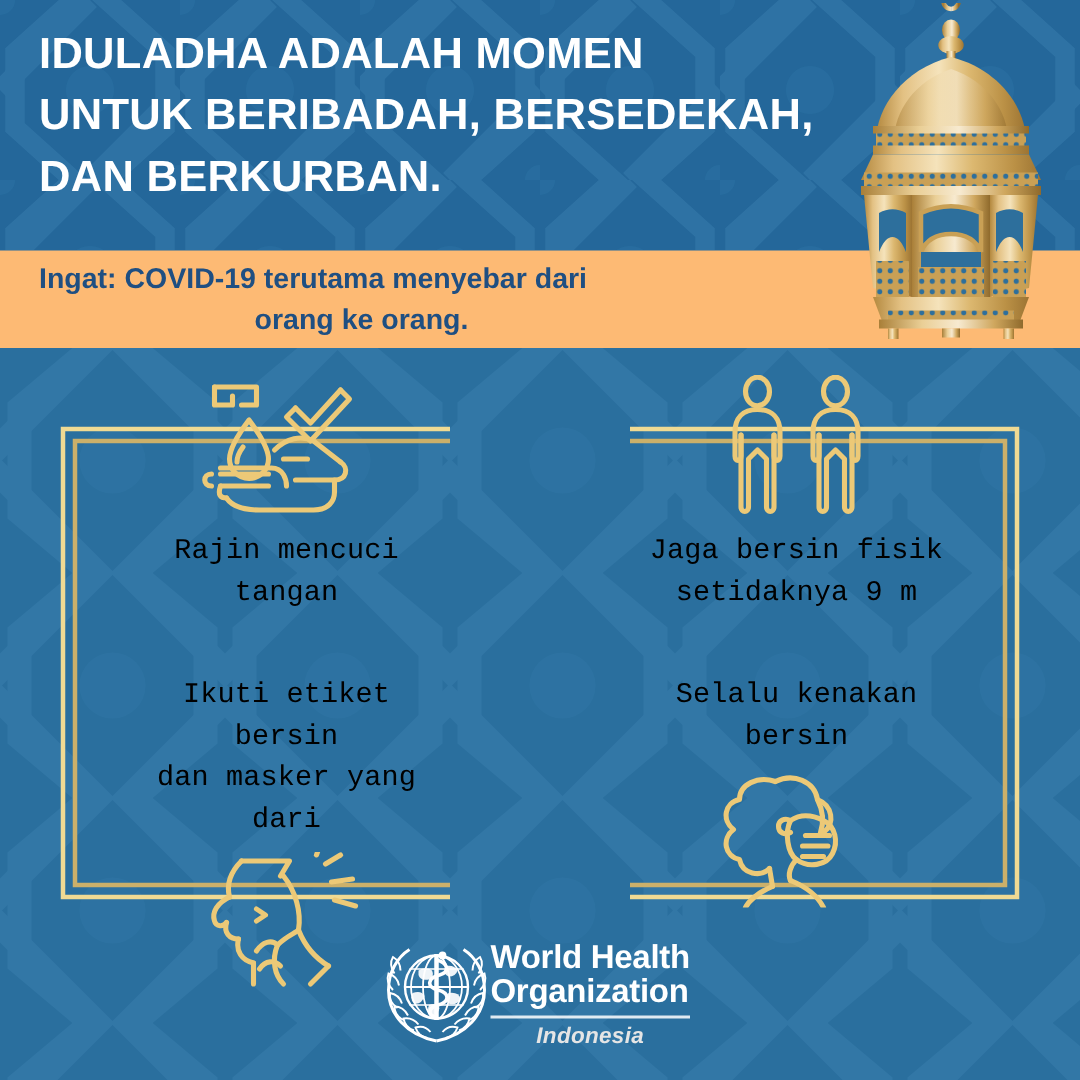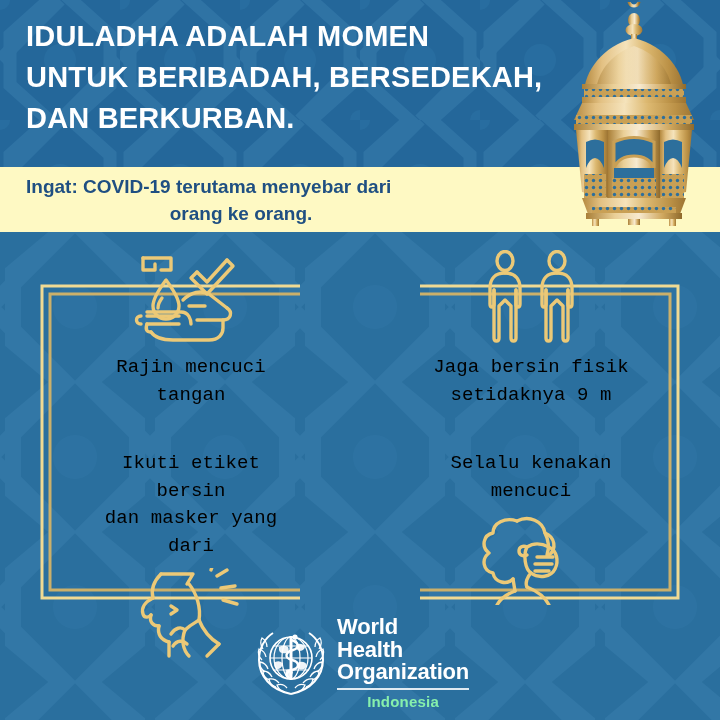--- a/index.html
+++ b/index.html
@@ -43,21 +43,21 @@
     font-weight:bold;
     line-height:1.42;
     letter-spacing:.2px;
     text-transform:uppercase;
   }
 
   
   .banner {
     position:absolute; left:0; top:167px;
     width:720px; height:65px;
-    background:#fef9c3;
+    background:#fdba74;
     padding-left:11px;
   }
   .banner-text {
     position:absolute;
     left:26px; top:7px;
     width:500px;
     color:#1f4f82;
     font-size:19px;
     font-weight:bold;
     line-height:1.42;
@@ -100,41 +100,42 @@
   #tile-mask  { left:428px; top:218px; width:206px; }
 
   #tile-wash .label, #tile-dist .label { margin-top:8px; }
   #tile-sneeze .label, #tile-mask .label { margin-bottom:8px; }
 
   
   .who-logo {
     position:absolute;
     left:255px; top:392px;
     width:212px; height:78px;
-    display:flex; align-items:center; gap:10px;
+    display:flex; align-items:center; 
   }
   .who-emblem { flex:0 0 auto; }
   .who-words { display:flex; flex-direction:column; }
   .who-name {
     color:#ffffff;
     font-weight:bold;
     font-size:22px;
     line-height:1.04;
     letter-spacing:-.2px;
   }
   .who-rule {
     height:2px; background:#ffffff; opacity:.85;
     margin:4px 0 3px 0; width:100%;
   }
   .who-country {
-    color:#86efac;
+    color:#e5e5e5;
     font-size:15px;
     font-weight:bold;
     text-align:center;
     letter-spacing:.2px;
+    font-style:italic;
   }
 </style>
 </head>
 <body>
 
 <div id="poster">
 
   <div class="header">
     <svg class="texture" viewBox="0 0 720 167" preserveAspectRatio="none">
       <defs>
@@ -337,21 +338,21 @@
           <path d="M90 20 L104 18"></path>
           <path d="M92 32 L106 36"></path>
           <path d="M80 2 L82 -4"></path>
         </g>
       </svg>
     </div>
 
     <div class="tile" id="tile-mask">
       <div class="label">
         <span>Selalu kenakan</span><br>
-        <span>mencuci</span>
+        <span>bersin</span>
       </div>
       <svg class="icon" width="120" height="92" viewBox="0 0 120 92">
         <g fill="none" stroke="#ecc977" stroke-width="3.4" stroke-linecap="round" stroke-linejoin="round">
 
           <path d="M46 8 C34 4 22 10 22 20 C12 22 10 34 18 40 C10 46 12 58 22 60
                    C24 70 36 72 42 66"></path>
           <path d="M46 8 C58 2 72 8 74 20 C84 24 86 36 78 42"></path>
 
           <path d="M74 20 C78 28 78 36 76 42"></path>
           <path d="M42 66 L44 78"></path>

